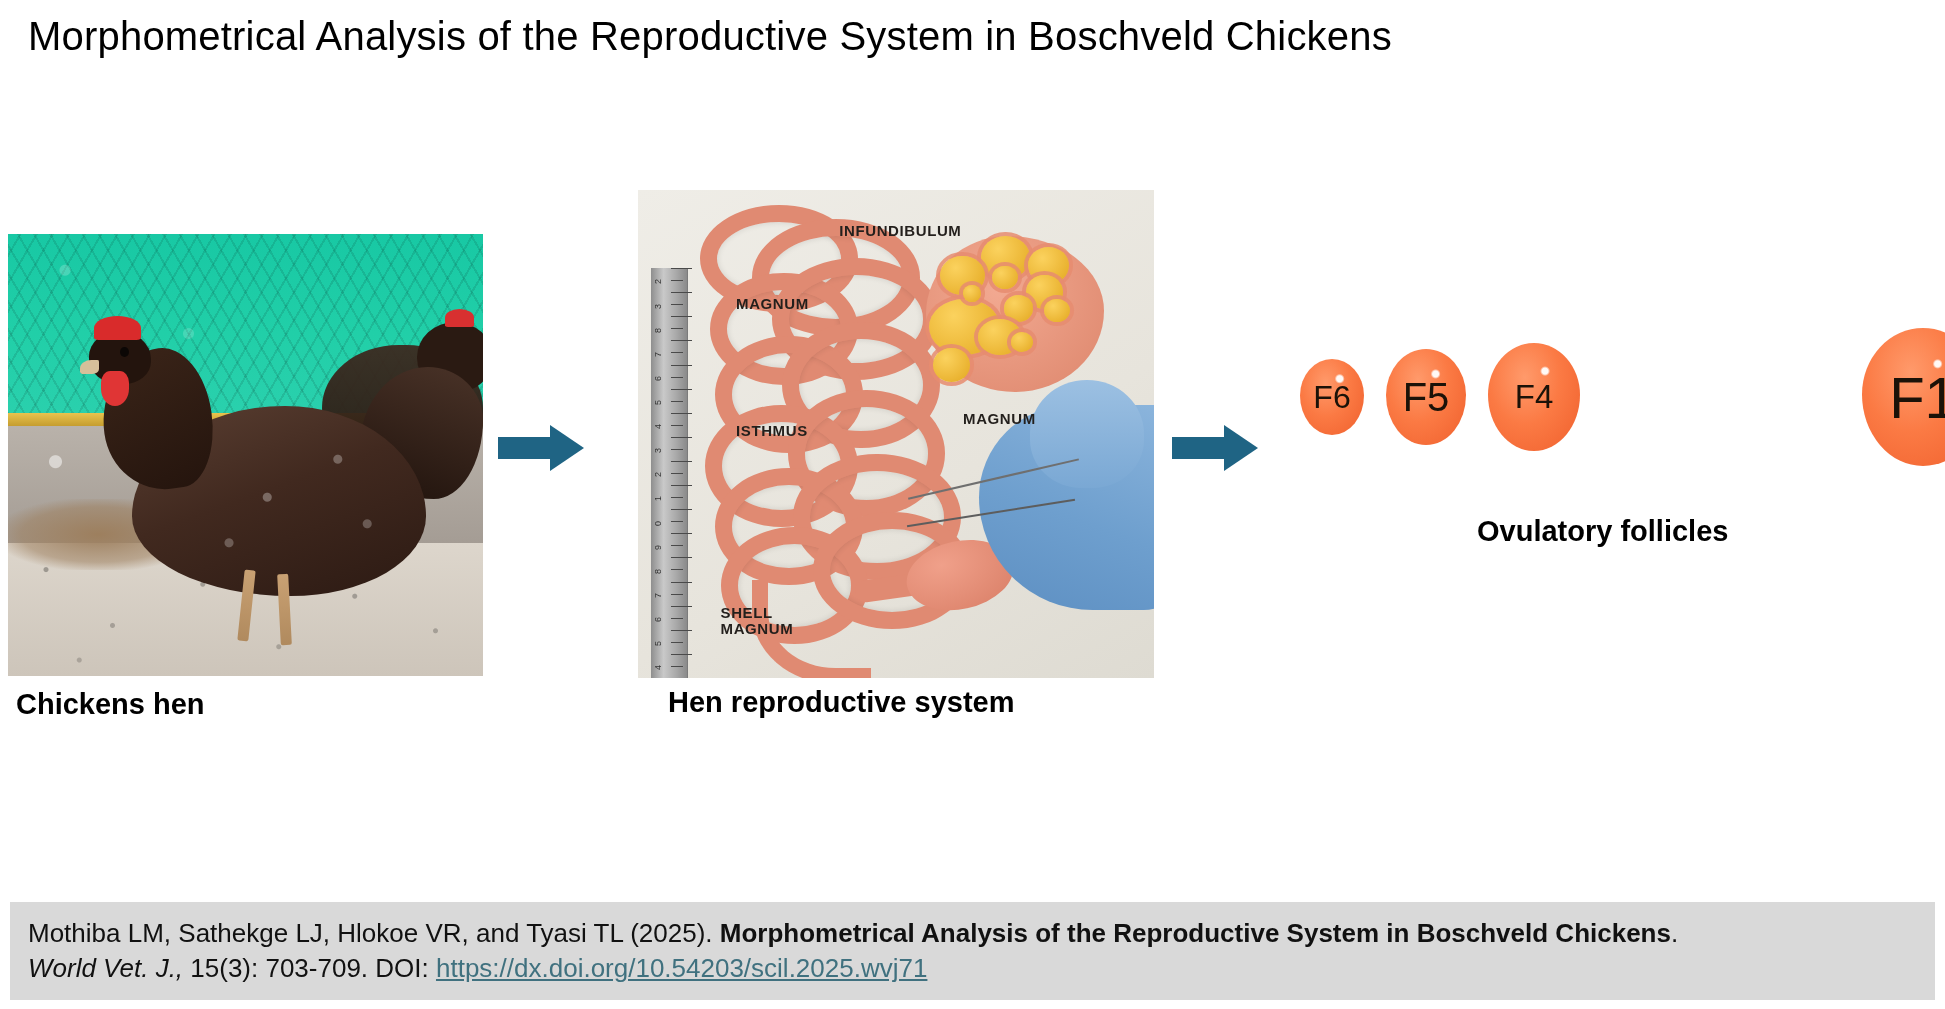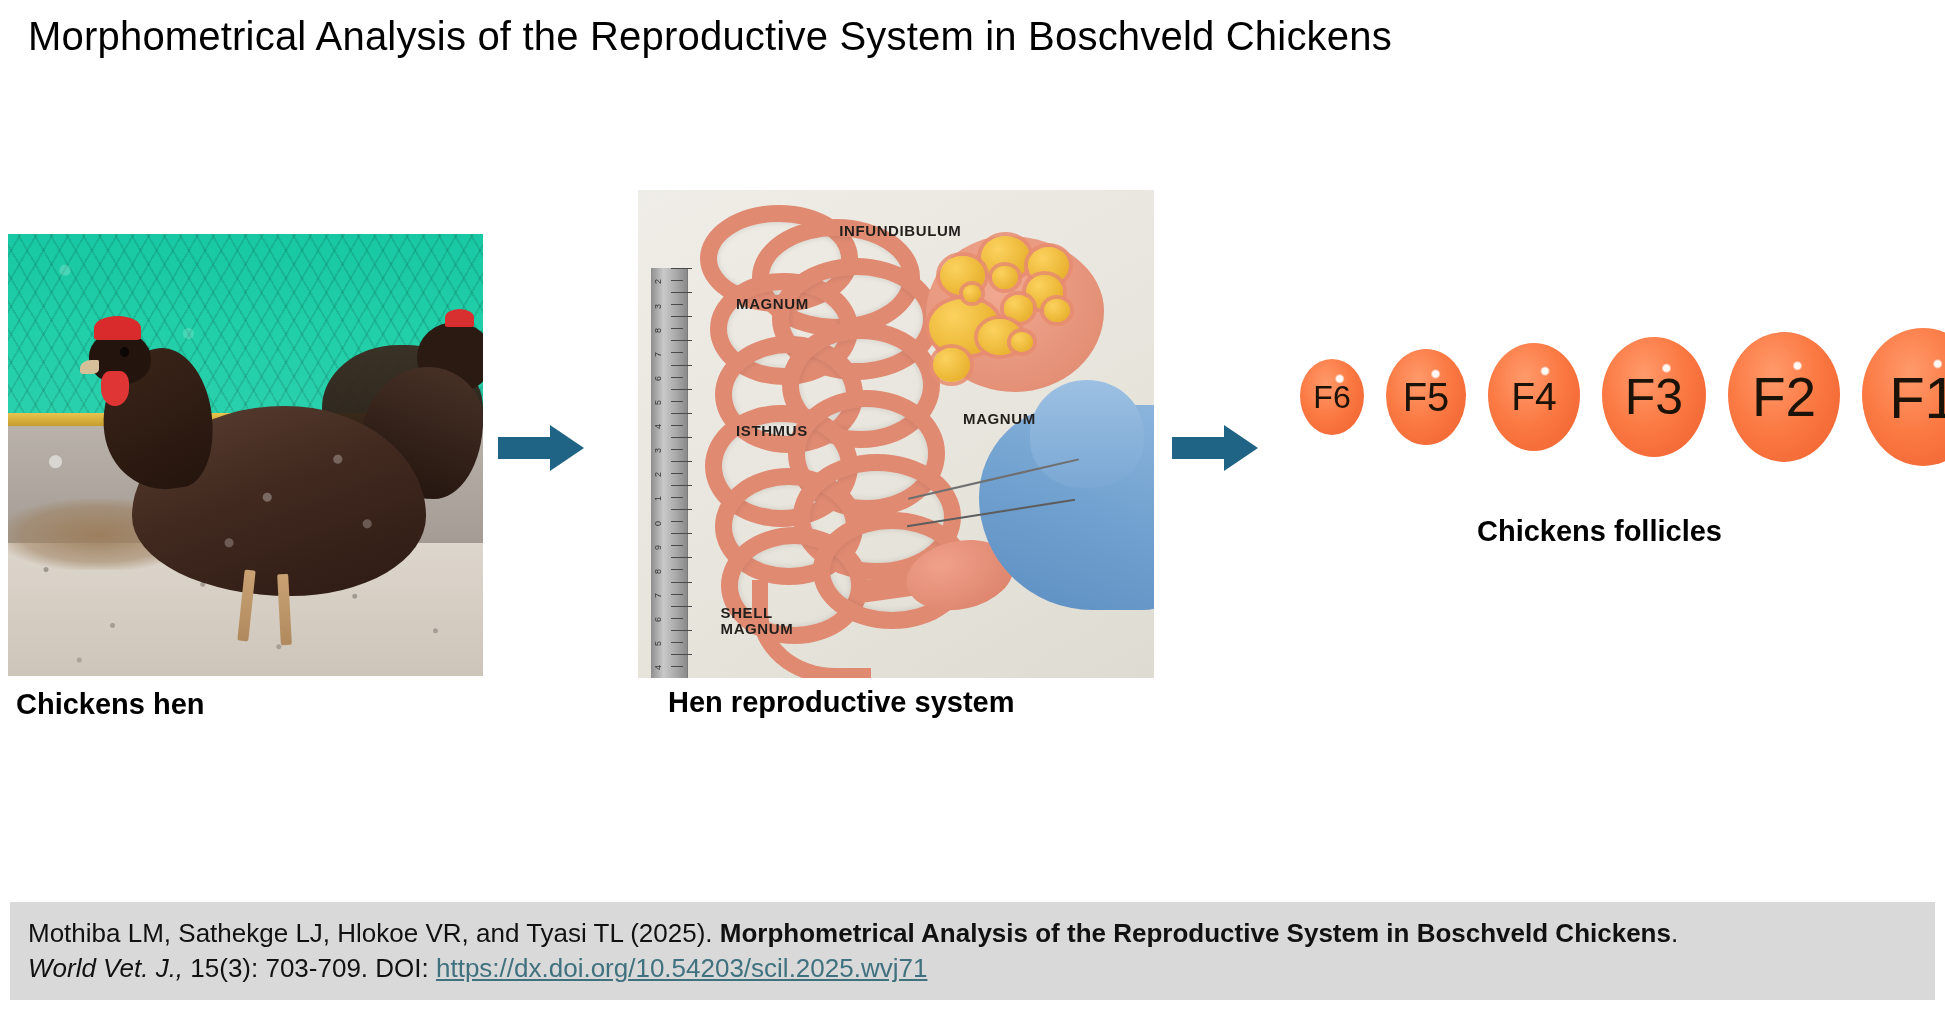--- a/index.html
+++ b/index.html
@@ -452,34 +452,28 @@
   <div class="head"></div>
 </div>
 
 <div class="fig" id="follicle-row">
     <div class="follicle" style="width: 64px; height: 76px; left: 0px; top: 27px; font-size: 32px;">
       <span>F6</span>
     </div>
     <div class="follicle" style="width: 80px; height: 96px; left: 86px; top: 17px; font-size: 40px;">
       <span>F5</span>
     </div>
-    <div class="follicle" style="width: 92px; height: 108px; left: 188px; top: 11px; font-size: 39px;">
+    <div class="follicle" style="width: 92px; height: 108px; left: 188px; top: 11px; font-size: 33px;">
       <span>F4</span>
-    </div>
-    <div class="follicle" style="width: 104px; height: 120px; left: 302px; top: 5px; font-size: 50px;">
-      <span>F3</span>
-    </div>
-    <div class="follicle" style="width: 112px; height: 130px; left: 428px; top: 0px; font-size: 55px;">
-      <span>F2</span>
     </div>
     <div class="follicle" style="width: 122px; height: 138px; left: 562px; top: -4px; font-size: 58px;">
       <span>F1</span>
     </div>
   </div>
-<div class="fig-caption" id="ovulatory-caption">Chickens follicles</div>
+<div class="fig-caption" id="ovulatory-caption">Ovulatory follicles</div>
 
 <div id="citation-bar">
   <div>
     <span>Mothiba LM, Sathekge LJ, Hlokoe VR, and Tyasi TL (2025). </span><b>Morphometrical Analysis of the Reproductive System in Boschveld Chickens</b><span>.</span>
   </div>
   <div>
     <i>World Vet. J.,</i><span> 15(3): 703-709. DOI: </span><a class="doi-link" href="#">https://dx.doi.org/10.54203/scil.2025.wvj71</a>
   </div>
 </div>
 

